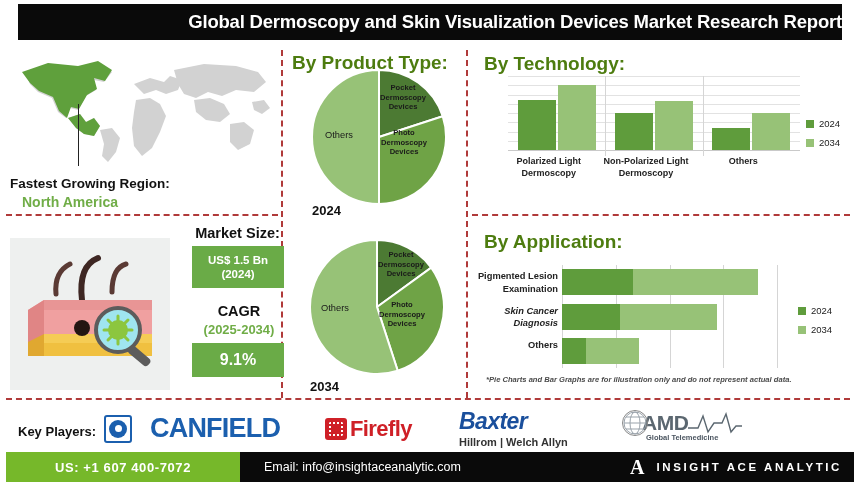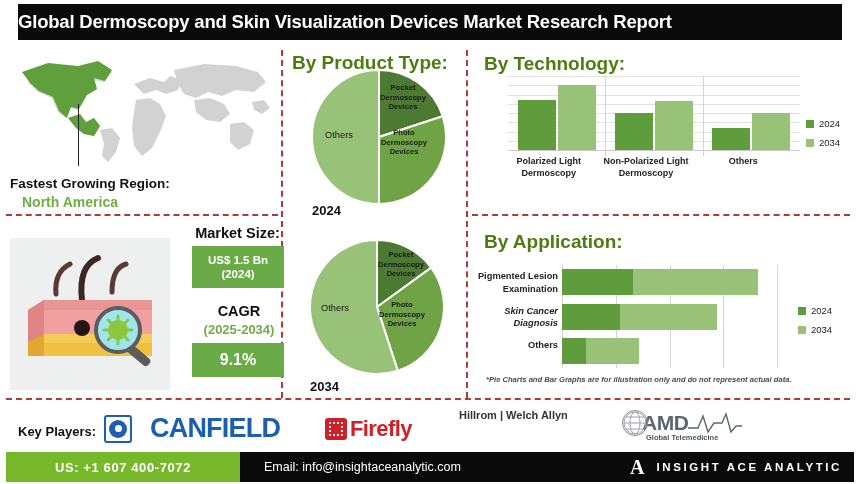--- a/index.html
+++ b/index.html
@@ -7,21 +7,21 @@
     width: 860px; height: 484px;
     font-family: "Liberation Sans", sans-serif;
     background: #ffffff;
     overflow: hidden;
   }
   #root { position: relative; width: 860px; height: 484px; background: #fff; }
 
   
   .title-bar {
     position: absolute; left: 18px; top: 4px; width: 824px; height: 36px;
-    background: #0a0a0a; display: flex; align-items: center; justify-content: flex-start;
+    background: #0a0a0a; display: flex; align-items: center; justify-content: flex-end;
   }
   .title-bar .t {
     color: #ffffff; font-size: 18.5px; font-weight: bold; letter-spacing: -0.2px;
     white-space: nowrap;
   }
 
   
   .v-dash { position: absolute; width: 0; border-left: 2px dashed #b03a3a; }
   .h-dash { position: absolute; height: 0; border-top: 2px dashed #b03a3a; }
 
@@ -293,20 +293,21 @@
     </div>
     <div class="cf-text">CANFIELD</div>
   </div>
 
   <div class="logo firefly">
     <div class="ff-mark"></div>
     <div class="ff-text">Firefly</div>
   </div>
 
   <div class="logo baxter">
+    <div class="bx-text">Baxter</div>
     <div class="bx-sub">Hillrom | Welch Allyn</div>
   </div>
 
   <div class="logo amd">
     <div class="amd-row">
       <div class="amd-globe">
         <svg width="24" height="24" viewBox="0 0 24 24">
             <g stroke="#9aa3ab" fill="none" stroke-width="1">
           <ellipse cx="12" cy="12" rx="11" ry="11"></ellipse>
               <ellipse cx="12" cy="12" rx="5" ry="11"></ellipse>

